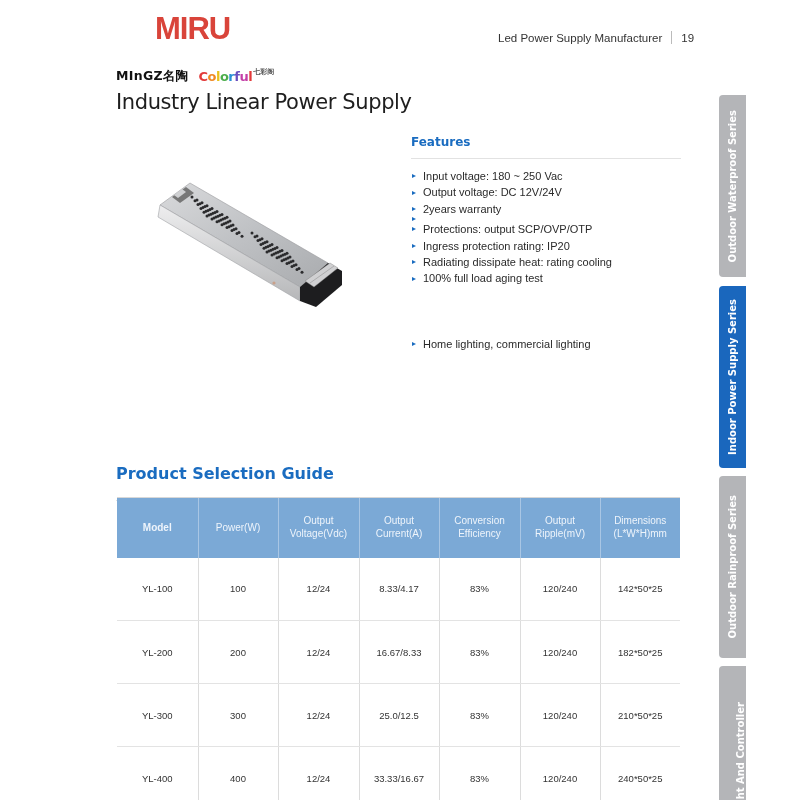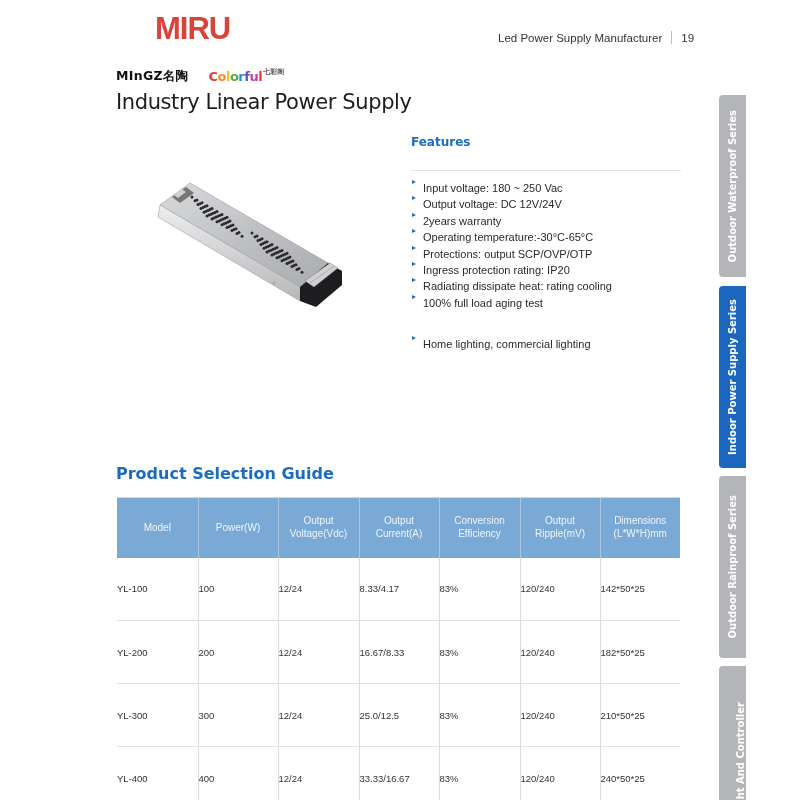--- a/index.html
+++ b/index.html
@@ -5,48 +5,48 @@
   * { box-sizing: border-box; margin: 0; padding: 0; }
   html, body { width: 800px; height: 800px; background: #ffffff; overflow: hidden; }
   body { position: relative; font-family: "Liberation Sans", "DejaVu Sans", sans-serif; color: #222; }
 
   
   .logo { position: absolute; left: 155px; top: 13px; height: 32px; display: flex; align-items: flex-end; }
   .logo-text { font-family: Liberation Sans, sans-serif; font-weight: bold; font-size: 31px; color: #d9443a; letter-spacing: -1px; line-height: 32px; }
   .header-right { position: absolute; left: 498px; top: 31px; font-size: 11.5px; color: #333; display: flex; align-items: center; }
   .header-sep { display: inline-block; width: 1px; height: 13px; background: #bbb; margin: 0 9px 0 9px; }
 
-  .brands { position: absolute; left: 116px; top: 67px; display: flex; align-items: center; gap: 20px; }
+  .brands { position: absolute; left: 116px; top: 67px; display: flex; align-items: center; gap: 10px; }
   .brand-mingz { font-family: "DejaVu Sans", sans-serif; font-weight: bold; font-size: 12.5px; color: #111; letter-spacing: 0.3px; }
   .brand-colorful { display: flex; align-items: flex-start; }
   .brand-colorful .c { font-family: "DejaVu Sans", sans-serif; font-weight: bold; font-size: 13px; letter-spacing: -0.5px; }
   .brand-colorful .sub { font-size: 7px; color: #555; margin-left: 1px; margin-bottom: 1px; font-weight: bold; }
 
   .page-title { position: absolute; left: 116px; top: 90px; font-family: "DejaVu Sans", sans-serif; font-weight: normal; font-size: 21px; color: #1e1e1e; letter-spacing: -0.4px; }
 
   
   .product { position: absolute; left: 150px; top: 175px; width: 200px; height: 140px; }
 
   
   .section { position: absolute; left: 411px; width: 270px; }
-  .section-title { font-family: "DejaVu Sans", sans-serif; font-weight: bold; font-size: 12px; color: #1a6cc0; padding-bottom: 21px; border-bottom: 1.5px solid #e2e2e2; }
+  .section-title { font-family: "DejaVu Sans", sans-serif; font-weight: bold; font-size: 12px; color: #1a6cc0; padding-bottom: 9px; border-bottom: 1.5px solid #e2e2e2; }
   .bullets { list-style: none; margin-top: 9px; }
-  .bullets li { font-size: 11px; color: #2a2a2a; line-height: 16.4px; display: flex; }
+  .bullets li { font-size: 11px; color: #2a2a2a; line-height: 16.4px; display: flex; align-items: center; }
   .bullet-mark { display: inline-block; width: 0; height: 0; border-top: 2.5px solid transparent; border-bottom: 2.5px solid transparent; border-left: 4px solid #1a6cc0; margin-right: 7px; margin-left: 1px; }
 
   .features { top: 135px; }
   .application { top: 327px; }
 
   .guide-title { position: absolute; left: 116px; top: 464px; width: 270px; font-family: "DejaVu Sans", sans-serif; font-weight: bold; font-size: 16px; color: #1a6cc0; padding-bottom: 17px; border-bottom: 1.5px solid #e2e2e2; }
 
   
   table.spec { position: absolute; left: 117px; top: 497px; width: 563px; border-collapse: collapse; table-layout: fixed; }
   table.spec th { background: #7ba9d6; color: #eef4fb; font-weight: normal; font-size: 10px; line-height: 12.5px; height: 60px; text-align: center; vertical-align: middle; border-left: 1px solid #a9c6e4; border-top: 1px solid #d8d8d8; }
-  table.spec th:first-child { border-left: none; }
-  table.spec td { font-size: 9.5px; color: #333; text-align: left; height: 63px; border-left: 1px solid #dcdcdc; border-bottom: 1.5px solid #e3e3e3; }
+  table.spec th:first-child { border-left: none; font-weight: bold; }
+  table.spec td { font-size: 9.5px; color: #333; text-align: center; height: 63px; border-left: 1px solid #dcdcdc; border-bottom: 1.5px solid #e3e3e3; }
   table.spec td:first-child { border-left: none; }
 
   
   .tab { position: absolute; left: 719px; width: 27px; border-radius: 4px 0 0 4px; background: #b4b5b8; display: flex; align-items: center; justify-content: center; overflow: hidden; }
   .tab.active { background: #1a67bd; }
   .tab-label { writing-mode: vertical-rl; transform: rotate(180deg); color: #ffffff; font-weight: bold; font-size: 10px; white-space: nowrap; font-family: "DejaVu Sans", sans-serif; }
   .tab1 { top: 95px; height: 182px; }
   .tab2 { top: 286px; height: 182px; }
   .tab3 { top: 476px; height: 182px; }
   .tab4 { top: 666px; height: 150px; justify-content: flex-end; }
@@ -213,21 +213,20 @@
     <li>
         <span class="bullet-mark"></span>
         <span>Output voltage: DC 12V/24V</span>
       </li>
     <li>
         <span class="bullet-mark"></span>
         <span>2years warranty</span>
       </li>
     <li>
         <span class="bullet-mark"></span>
-        <span>Operating temperature:-30°C-65°C</span>
       </li>
     <li>
         <span class="bullet-mark"></span>
         <span>Protections: output SCP/OVP/OTP</span>
       </li>
     <li>
         <span class="bullet-mark"></span>
         <span>Ingress protection rating: IP20</span>
       </li>
     <li>

